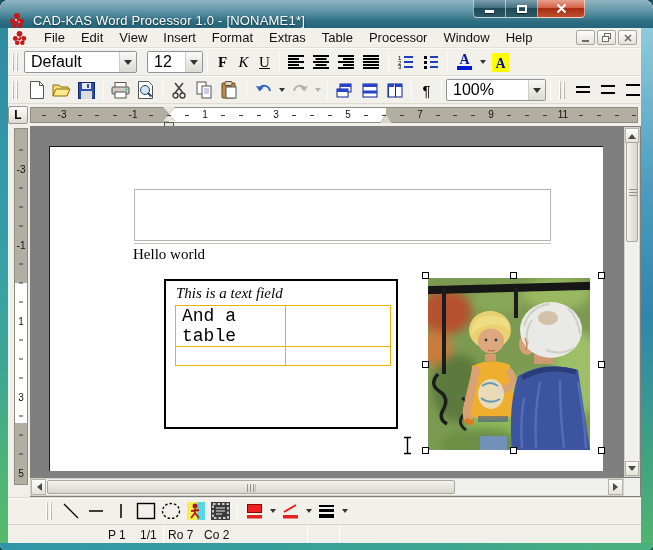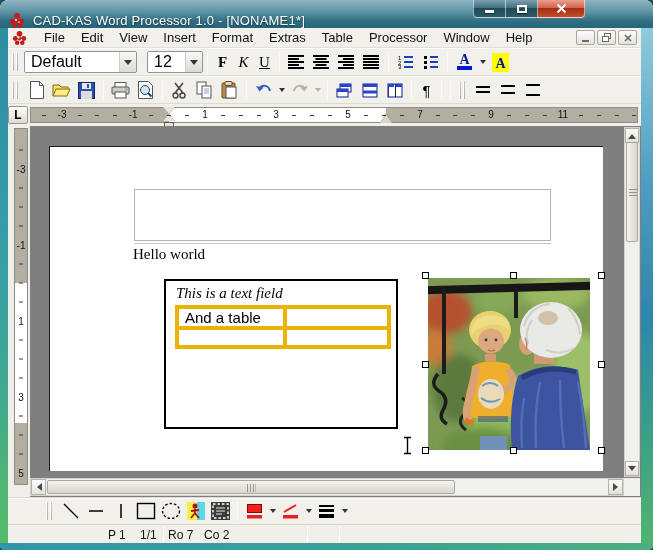--- a/index.html
+++ b/index.html
@@ -100,21 +100,21 @@
           border-top:1px solid #1a1a1a; border-left:1px solid #1a1a1a; }
 
   .hdr-frame { position:absolute; left:84px; top:42px; width:417px; height:52px; border:1px solid #b7b4ac; }
   .faint-line { position:absolute; left:84px; top:96px; width:417px; height:1px; background:#c7c4bc; }
   .doc-text { font-family:"Liberation Serif", serif; font-size:15px; color:#000; white-space:nowrap; }
   .hello { position:absolute; left:83px; top:99px; }
 
   .tfield { position:absolute; left:114px; top:132px; width:234px; height:150px; border:2px solid #000; }
   .tfield-label { position:absolute; left:10px; top:4px;font-style:italic; }
   .dtable { position:absolute; left:9px; top:24px; width:216px; height:38px; border-collapse:collapse; }
-  .dtable td { border:4px solid #eab308; padding:0 0 0 6px; font-family:Liberation Sans, sans-serif; font-size:15px; height:19px; }
+  .dtable td { border:1px solid #eab308; padding:0 0 0 6px; font-family:Liberation Mono, monospace; font-size:18px; height:19px; }
   .dtable td.c0 { width:110px; } .dtable td.c1 { width:106px; }
 
   .ibeam { position:absolute; left:236px; top:155px; }
 
   .photo { position:absolute; left:378px; top:131px; width:162px; height:172px; }
   .handle { position:absolute; width:7px; height:7px; background:#fff; border:1px solid #000; }
 
   
   .vsb { position:absolute; right:1px; top:1px; width:16px; height:350px; background:#f0f0ee; border:1px solid #d5d2ca; }
   .vsb .btn, .hsb .btn { position:absolute; background:linear-gradient(#fdfdfd,#e3e1da); border:1px solid #b5b2a9;
@@ -463,20 +463,26 @@
             <rect x="9" y="1" width="6" height="3" fill="#2844c8"></rect>
             <rect x="1" y="4" width="0.8" height="10" fill="#0a1f8f"></rect>
             <rect x="8" y="1" width="1" height="13" fill="#0a1f8f"></rect>
           </svg>
       </div>
       <div class="vsep"></div>
       <div class="tbtn narrow">
         <span style="font-size:15px;color:#000">¶</span>
       </div>
       <div class="vsep"></div>
+      <div class="combo" style="width:100px">
+        <span class="val">100%</span>
+        <span class="arr">
+            <span class="tri-d"></span>
+          </span>
+      </div>
       <div class="vsep"></div>
       <div class="grip">
           <i></i>
           <i></i>
         </div>
       <div class="tbtn">
         <svg width="15" height="10">
             <rect y="1" width="14" height="2" fill="#000"></rect>
             <rect y="6" width="14" height="2" fill="#000"></rect>
           </svg>

